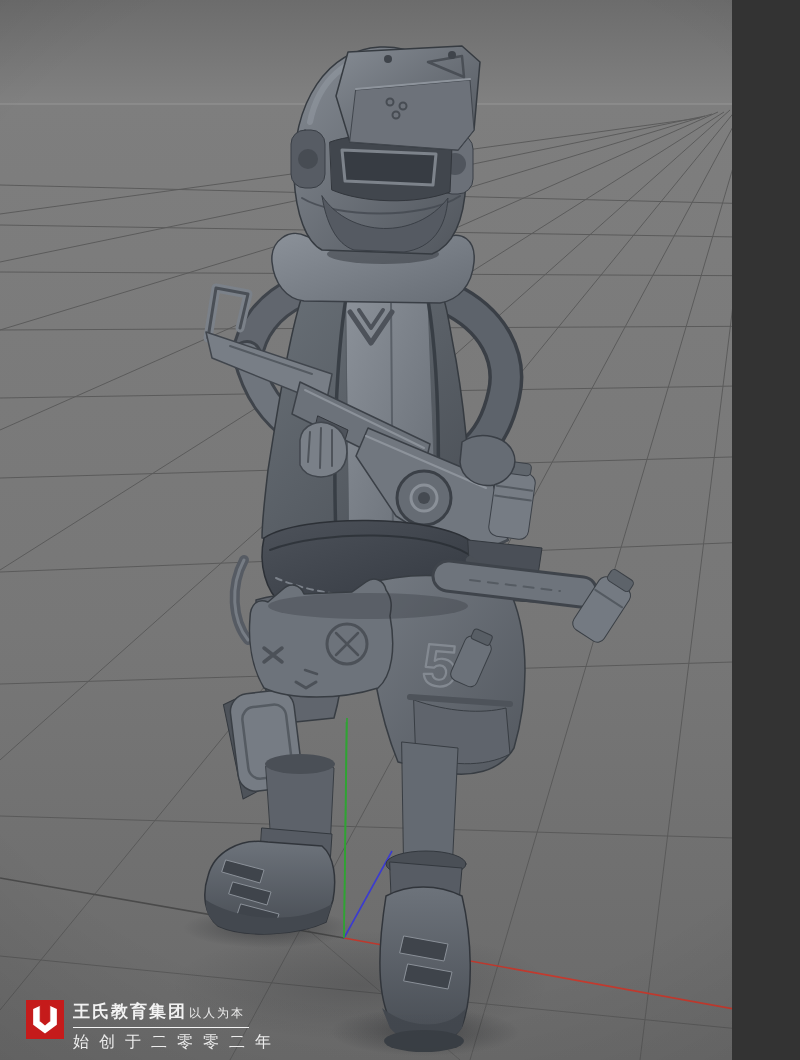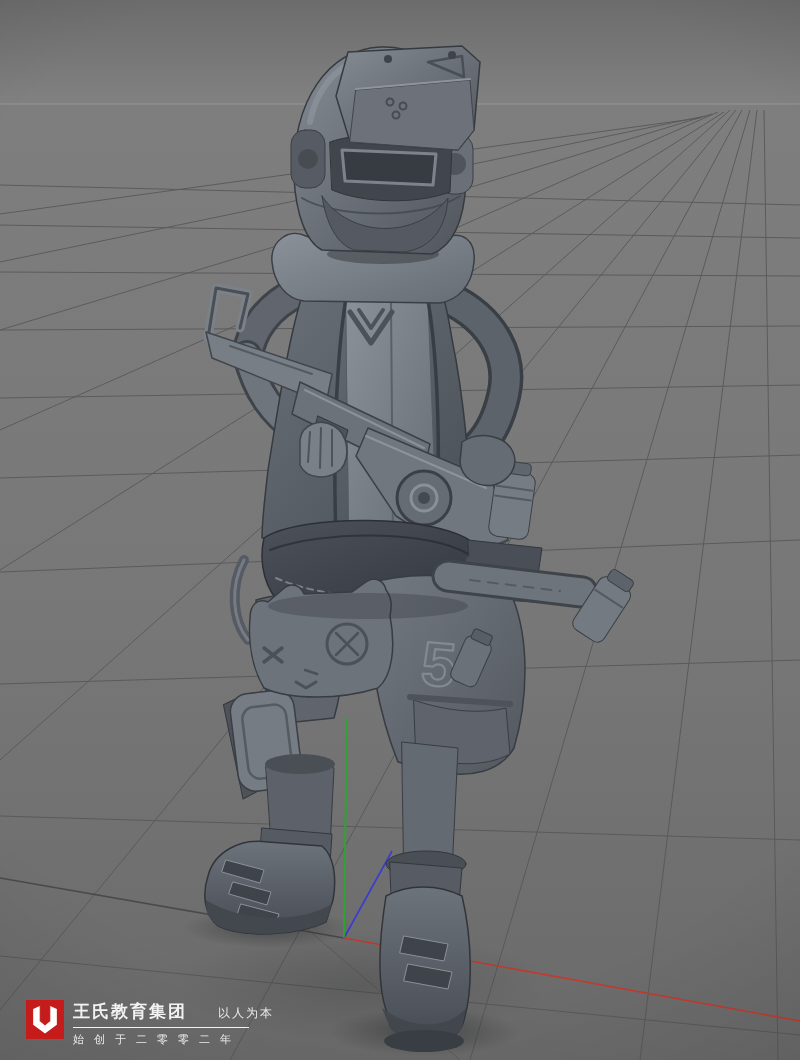--- a/index.html
+++ b/index.html
@@ -1,31 +1,31 @@
 <!DOCTYPE html>
 <html><head>
 <meta charset="utf-8">
 <style>
   html,body{margin:0;padding:0;background:#333;}
-  #stage{position:relative;width:800px;height:1060px;overflow:hidden;
-         background:#1d4ed8;font-family:Liberation Sans, sans-serif;}
+  #stage{position:relative;width:732px;height:1060px;overflow:hidden;
+         background:#1d4ed8;font-family:Liberation Mono, monospace;}
   #scene{position:absolute;left:0;top:0;}
   #vignette{position:absolute;left:0;top:0;width:800px;height:1060px;pointer-events:none;
             background:radial-gradient(ellipse 120% 90% at 50% 45%, rgba(0,0,0,0) 55%, rgba(0,0,0,0.20) 100%);}
   
   .wm{position:absolute;color:#fff;}
   #wm-left{left:26px;top:1000px;display:flex;align-items:flex-start;}
   #wm-logo{width:38px;height:39px;background:#c51b1b;display:flex;align-items:center;justify-content:center;
            margin-right:9px;}
   #wm-left-text{display:flex;flex-direction:column;}
   #wm-left-row1{display:flex;align-items:baseline;white-space:nowrap;}
   #wm-company{font-size:17px;font-weight:bold;letter-spacing:2px;color:#f2f2f2;}
-  #wm-slogan{font-size:12px;letter-spacing:2px;margin-left:31px;color:#e9e9e9;}
+  #wm-slogan{font-size:12px;letter-spacing:2px;margin-left:2px;color:#e9e9e9;}
   #wm-divider{height:1px;background:rgba(255,255,255,0.92);margin:4px 0 4px 0;width:176px;}
-  #wm-since{font-size:11px;letter-spacing:10px;color:#ececec;white-space:nowrap;}
+  #wm-since{font-size:16px;letter-spacing:10px;color:#ececec;white-space:nowrap;}
   
   #wm-right{right:12px;top:995px;width:194px;text-align:center;}
   #wm-r1{font-size:11px;color:#b5b5b5;letter-spacing:8px;white-space:nowrap;margin-left:-4px;}
   #wm-badge{margin:3px 0 2px 0;height:17px;line-height:17px;background:rgba(201,201,201,0.92);
             color:#c32222;font-weight:bold;font-size:13px;letter-spacing:8px;}
   #wm-r3{font-size:13px;color:#ededed;white-space:nowrap;}
   #wm-r3 .lat{font-weight:bold;font-size:14px;color:#fafafa;letter-spacing:0;}
   #wm-r3 .bold-cjk{font-weight:bold;color:#fafafa;}
 </style>
 </head>

